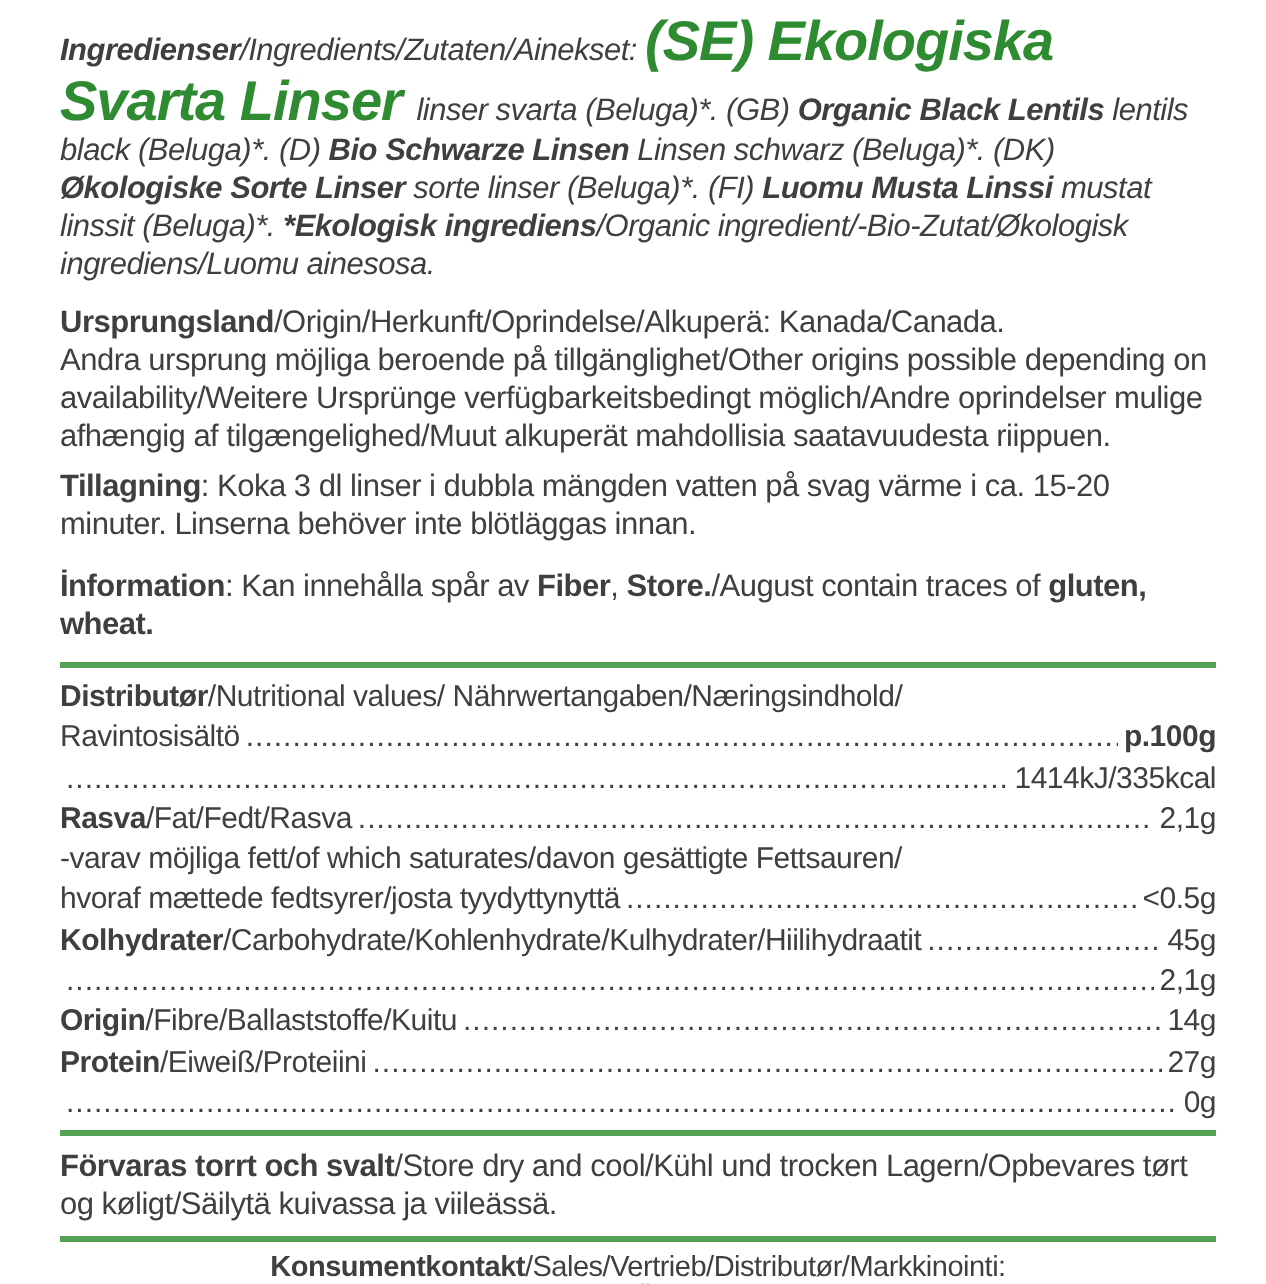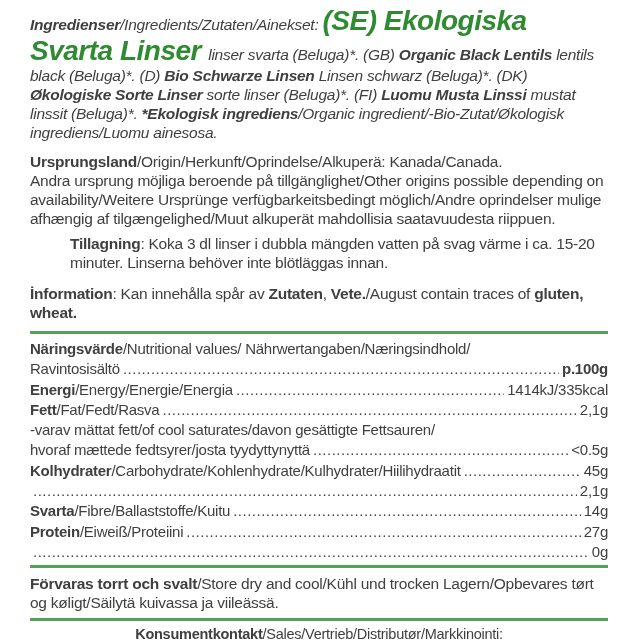--- a/index.html
+++ b/index.html
@@ -16,21 +16,21 @@
   }
   .label{box-sizing:border-box;width:633px;padding:4px 25px 0 30px;}
   .para{margin:0;font-size:15.5px;line-height:19px;letter-spacing:-0.25px;}
   .b{font-weight:bold;}
   .big{
     font-size:28px;line-height:30px;font-weight:bold;color:var(--green);
     letter-spacing:-0.5px;
   }
   .ingredients{margin-top:2px;font-style:italic;}
   .origin{margin-top:10px;}
-  .cooking{margin-top:6px;margin-left:40px;}
+  .cooking{margin-top:6px;}
   .info{margin-top:12px;margin-bottom:9px;}
   .rule{border:0;border-top:3px solid var(--rule);margin:0;}
   .nutrition{margin:5px 0 3px 0;}
   .nrow{
     display:flex;align-items:baseline;
     font-size:15px;line-height:20.3px;letter-spacing:-0.25px;
   }
   .nrow .lbl{white-space:nowrap;flex:0 0 auto;}
   .nrow .dots{
     flex:1 1 auto;min-width:6px;overflow:hidden;white-space:nowrap;
@@ -48,62 +48,61 @@
 <body>
 
 <div class="label">
 
   <p class="para ingredients"><span class="b">Ingredienser</span><span>/Ingredients/Zutaten/Ainekset: </span><span class="big">(SE) Ekologiska Svarta Linser </span><span>linser svarta (Beluga)*. (GB) </span><span class="b">Organic Black Lentils</span><span> lentils black (Beluga)*. (D) </span><span class="b">Bio Schwarze Linsen</span><span> Linsen schwarz (Beluga)*. (DK) </span><span class="b">Økologiske Sorte Linser</span><span> sorte linser (Beluga)*. (FI) </span><span class="b">Luomu Musta Linssi</span><span> mustat linssit (Beluga)*. </span><span class="b">*Ekologisk ingrediens</span><span>/Organic ingredient/-Bio-Zutat/Økologisk ingrediens/Luomu ainesosa.</span></p>
 
   <p class="para origin"><span class="b">Ursprungsland</span><span>/Origin/Herkunft/Oprindelse/Alkuperä: Kanada/Canada.</span><br><span>Andra ursprung möjliga beroende på tillgänglighet/Other origins possible depending on availability/Weitere Ursprünge verfügbarkeitsbedingt möglich/Andre oprindelser mulige afhængig af tilgængelighed/Muut alkuperät mahdollisia saatavuudesta riippuen.</span></p>
 
   <p class="para cooking"><span class="b">Tillagning</span><span>: Koka 3 dl linser i dubbla mängden vatten på svag värme i ca. 15-20 minuter. Linserna behöver inte blötläggas innan.</span></p>
 
-  <p class="para info"><span class="b">İnformation</span><span>: Kan innehålla spår av </span><span class="b">Zutaten</span><span>, </span><span class="b">Vete.</span><span>/August contain traces of </span><span class="b">gluten, wheat.</span></p>
+  <p class="para info"><span class="b">İnformation</span><span>: Kan innehålla spår av </span><span class="b">Fiber</span><span>, </span><span class="b">Store.</span><span>/August contain traces of </span><span class="b">gluten, wheat.</span></p>
 
   <hr class="rule">
 
   <div class="nutrition">
       <div class="nrow">
-        <span class="lbl"><span class="b">Näringsvärde</span>/Nutritional values/ Nährwertangaben/Næringsindhold/</span>
+        <span class="lbl"><span class="b">Distributør</span>/Nutritional values/ Nährwertangaben/Næringsindhold/</span>
       </div>
       <div class="nrow">
         <span class="lbl">Ravintosisältö</span>
         <span class="dots">............................................................................................................................................................................................................................</span>
         <span class="val b">p.100g</span>
       </div>
       <div class="nrow">
-        <span class="lbl"><span class="b">Energi</span>/Energy/Energie/Energia</span>
         <span class="dots">............................................................................................................................................................................................................................</span>
         <span class="val">1414kJ/335kcal</span>
       </div>
       <div class="nrow">
-        <span class="lbl"><span class="b">Fett</span>/Fat/Fedt/Rasva</span>
+        <span class="lbl"><span class="b">Rasva</span>/Fat/Fedt/Rasva</span>
         <span class="dots">............................................................................................................................................................................................................................</span>
         <span class="val">2,1g</span>
       </div>
       <div class="nrow">
-        <span class="lbl">-varav mättat fett/of cool saturates/davon gesättigte Fettsauren/</span>
+        <span class="lbl">-varav möjliga fett/of which saturates/davon gesättigte Fettsauren/</span>
       </div>
       <div class="nrow">
         <span class="lbl">hvoraf mættede fedtsyrer/josta tyydyttynyttä</span>
         <span class="dots">............................................................................................................................................................................................................................</span>
         <span class="val">&lt;0.5g</span>
       </div>
       <div class="nrow">
         <span class="lbl"><span class="b">Kolhydrater</span>/Carbohydrate/Kohlenhydrate/Kulhydrater/Hiilihydraatit</span>
         <span class="dots">............................................................................................................................................................................................................................</span>
         <span class="val">45g</span>
       </div>
       <div class="nrow">
         <span class="dots">............................................................................................................................................................................................................................</span>
         <span class="val">2,1g</span>
       </div>
       <div class="nrow">
-        <span class="lbl"><span class="b">Svarta</span>/Fibre/Ballaststoffe/Kuitu</span>
+        <span class="lbl"><span class="b">Origin</span>/Fibre/Ballaststoffe/Kuitu</span>
         <span class="dots">............................................................................................................................................................................................................................</span>
         <span class="val">14g</span>
       </div>
       <div class="nrow">
         <span class="lbl"><span class="b">Protein</span>/Eiweiß/Proteiini</span>
         <span class="dots">............................................................................................................................................................................................................................</span>
         <span class="val">27g</span>
       </div>
       <div class="nrow">
         <span class="dots">............................................................................................................................................................................................................................</span>

